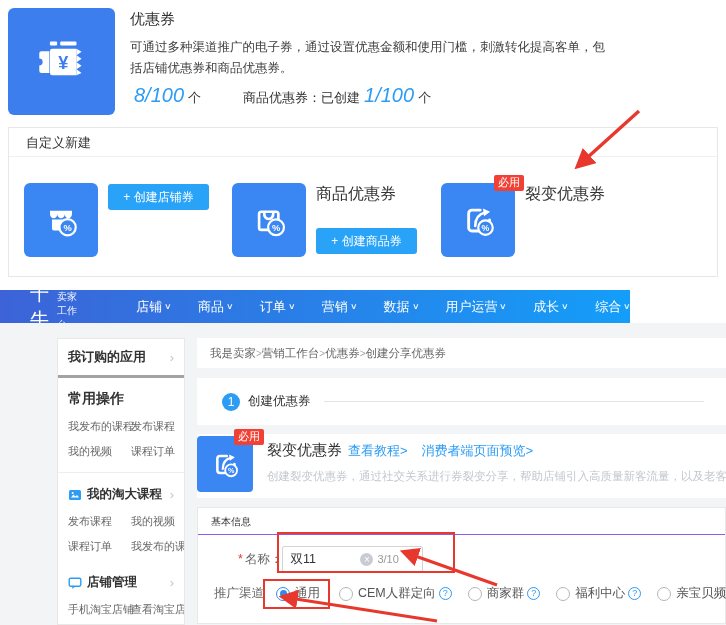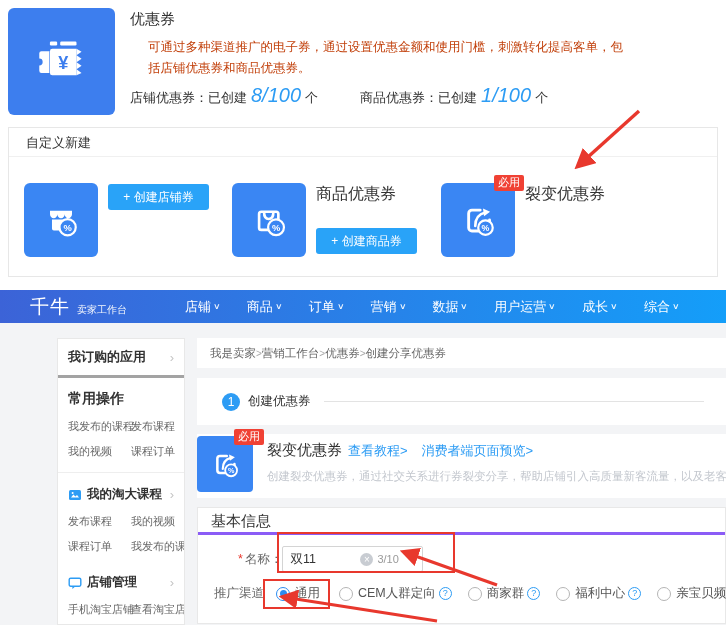--- a/index.html
+++ b/index.html
@@ -3,40 +3,40 @@
 <meta charset="utf-8">
 <style>
   * { margin:0; padding:0; box-sizing:border-box; }
   html,body { width:726px; height:625px; }
   body { position:relative; overflow:hidden; background:#fff; font-family:"Liberation Sans",sans-serif; color:#333; }
 
   
   #hero { position:absolute; left:0; top:0; width:726px; height:118px; background:#fff; }
   .hero-icon { position:absolute; left:8px; top:8px; width:107px; height:107px; background:#3d7eee; border-radius:6px; display:flex; align-items:center; justify-content:center; }
   .hero-title { position:absolute; left:130px; top:10px; font-size:15px; color:#333; }
-  .hero-desc { position:absolute; left:148px; top:37px; width:482px; font-size:12.5px; line-height:1.65; color:#c2410c; }
+  .hero-desc { position:absolute; left:130px; top:37px; width:482px; font-size:12.5px; line-height:1.65; color:#404040; }
   .hero-stats { position:absolute; left:130px; top:84px; display:flex; align-items:baseline; gap:42px; }
   .stat { display:flex; align-items:baseline; }
   .stat-label,.stat-unit { font-size:13px; color:#333; }
   .stat-value { font-size:20px; color:#2d9cf4; margin:0 4px;font-style:italic; }
 
   
   #custom { position:absolute; left:8px; top:127px; width:710px; height:150px; background:#fff; border:1px solid #e7e7e7; }
   .cp-header { height:29px; line-height:29px; padding-left:17px; font-size:13px; color:#333; border-bottom:1px solid #f0f0f0; }
   .cards { position:relative; height:119px; }
   .card { position:absolute; top:26px; display:flex; gap:10px; }
   .card.c1 { left:15px; } .card.c2 { left:223px; } .card.c3 { left:432px; }
   .card-icon { position:relative; width:74px; height:74px; background:#3a86f3; border-radius:6px; display:flex; align-items:center; justify-content:center; flex:none; }
   .card-right { display:flex; flex-direction:column; justify-content:space-between; height:74px; padding:1px 0 3px 0; }
   .card-title { font-size:16px; color:#333; white-space:nowrap; }
   .card-btn { width:101px; height:26px; background:#29a3f8; color:#fff; font-size:12px; border:none; border-radius:3px; display:flex; align-items:center; justify-content:center; cursor:pointer; white-space:nowrap; }
   .badge { position:absolute; top:-8px; right:-9px; background:#f04134; color:#fff; font-size:11px; line-height:1; padding:2px 4px 3px; border-radius:2px; white-space:nowrap; }
 
   
-  #navbar { position:absolute; left:0; top:290px; width:726px; height:33px; background:linear-gradient(90deg,#3c63d7,#149ef9); display:flex; align-items:center; color:#fff; }
+  #navbar { position:absolute; left:0; top:290px; width:630px; height:33px; background:linear-gradient(90deg,#3c63d7,#149ef9); display:flex; align-items:center; color:#fff; }
   .nav-logo-wrap { margin-left:30px; display:flex; align-items:baseline; }
   .nav-logo { font-size:19px; letter-spacing:1px; }
   .nav-logo-sub { font-size:10px; margin-left:7px; opacity:.95; }
   .nav-menu { margin-left:58px; display:flex; gap:27px; }
   .nav-item { font-size:13px; display:flex; align-items:center; cursor:pointer; white-space:nowrap; }
   .nav-caret { font-size:8px; margin-left:3px; opacity:.95; transform:scaleX(1.3); }
 
   
   #ws { position:absolute; left:0; top:323px; width:726px; height:302px; background:#f3f4f6; }
 
@@ -64,21 +64,21 @@
   .step-line { flex:1; height:1px; background:#e3e3e3; margin-left:13px; }
   .fission-panel { margin-top:9px; height:64px; background:#fff; display:flex; padding:2px 0 0 0; }
   .f-icon { position:relative; width:56px; height:56px; background:#3a86f3; border-radius:4px; display:flex; align-items:center; justify-content:center; flex:none; }
   .f-icon .badge { top:-7px; right:-11px; }
   .f-content { margin-left:14px; padding-top:5px; }
   .f-row1 { display:flex; align-items:baseline; gap:14px; }
   .f-title { font-size:15px; color:#333; }
   .f-link { font-size:13px; color:#2d9cf4; cursor:pointer; white-space:nowrap; }
   .f-desc { margin-top:9px; font-size:11.5px; color:#c3c7ce; white-space:nowrap; }
   .form-panel { margin-top:9px; height:117px; background:#fff; border:1px solid #e8e8e8; }
-  .fp-header { height:27px; line-height:27px; padding-left:13px; font-size:15px; color:#333; border-bottom:3px solid #8b5cf6;font-family:Liberation Serif, serif; }
+  .fp-header { height:27px; line-height:27px; padding-left:13px; font-size:10px; color:#333; border-bottom:1px solid #8b5cf6; }
   .name-row { margin-top:11px; display:flex; align-items:center; padding-left:40px; }
   .req { color:#e8382d; margin-right:2px; font-size:12.5px; }
   .fld-label { font-size:12.5px; color:#666; white-space:nowrap; }
   .input-wrap { width:141px; height:26px; border:1px solid #d4d4d4; border-radius:2px; display:flex; align-items:center; padding:0 5px 0 7px; background:#fff; }
   .input-wrap input { border:none; outline:none; width:70px; font-size:12.5px; color:#333; font-family:inherit; background:transparent; }
   .clear-ic { width:13px; height:13px; border-radius:50%; background:#c8ccd2; color:#fff; font-size:10px; line-height:13px; text-align:center; cursor:pointer; flex:none; }
   .counter { font-size:11px; color:#999; margin-left:4px; white-space:nowrap; }
   .channel-row { margin-top:13px; display:flex; align-items:center; padding-left:16px; }
   .channel-row .fld-label { margin-right:12px; }
   .channels { display:flex; align-items:center; gap:16px; }
@@ -108,21 +108,20 @@
       <path d="M7 15 h6.5 v18 H7 a1.8 1.8 0 0 1 -1.8 -1.8 v-4.4 a2.8 2.8 0 0 0 0 -5.6 v-4.4 A1.8 1.8 0 0 1 7 15 z" fill="#fff"></path>
       <path d="M16 13 h20 v22 H16 a2 2 0 0 1 -2 -2 V15 a2 2 0 0 1 2 -2 z" fill="#fff"></path>
       <path d="M36 13 l4.2 2.6 -4.2 2.9 4.2 2.9 -4.2 2.9 4.2 2.9 -4.2 2.9 4.2 2.9 -4.2 2z" fill="#fff"></path>
       <text x="25" y="29.5" text-anchor="middle" font-size="15" font-weight="bold" fill="#3d7eee">¥</text>
     </svg>
   </div>
   <div class="hero-title">优惠券</div>
   <div class="hero-desc">可通过多种渠道推广的电子券，通过设置优惠金额和使用门槛，刺激转化提高客单，包括店铺优惠券和商品优惠券。</div>
   <div class="hero-stats">
     <div class="stat">
-      <span class="stat-label">店铺优惠券：已创建</span>
       <span class="stat-value">8/100</span>
       <span class="stat-unit">个</span>
     </div>
     <div class="stat">
       <span class="stat-label">商品优惠券：已创建</span>
       <span class="stat-value">1/100</span>
       <span class="stat-unit">个</span>
     </div>
   </div>
 </div>

